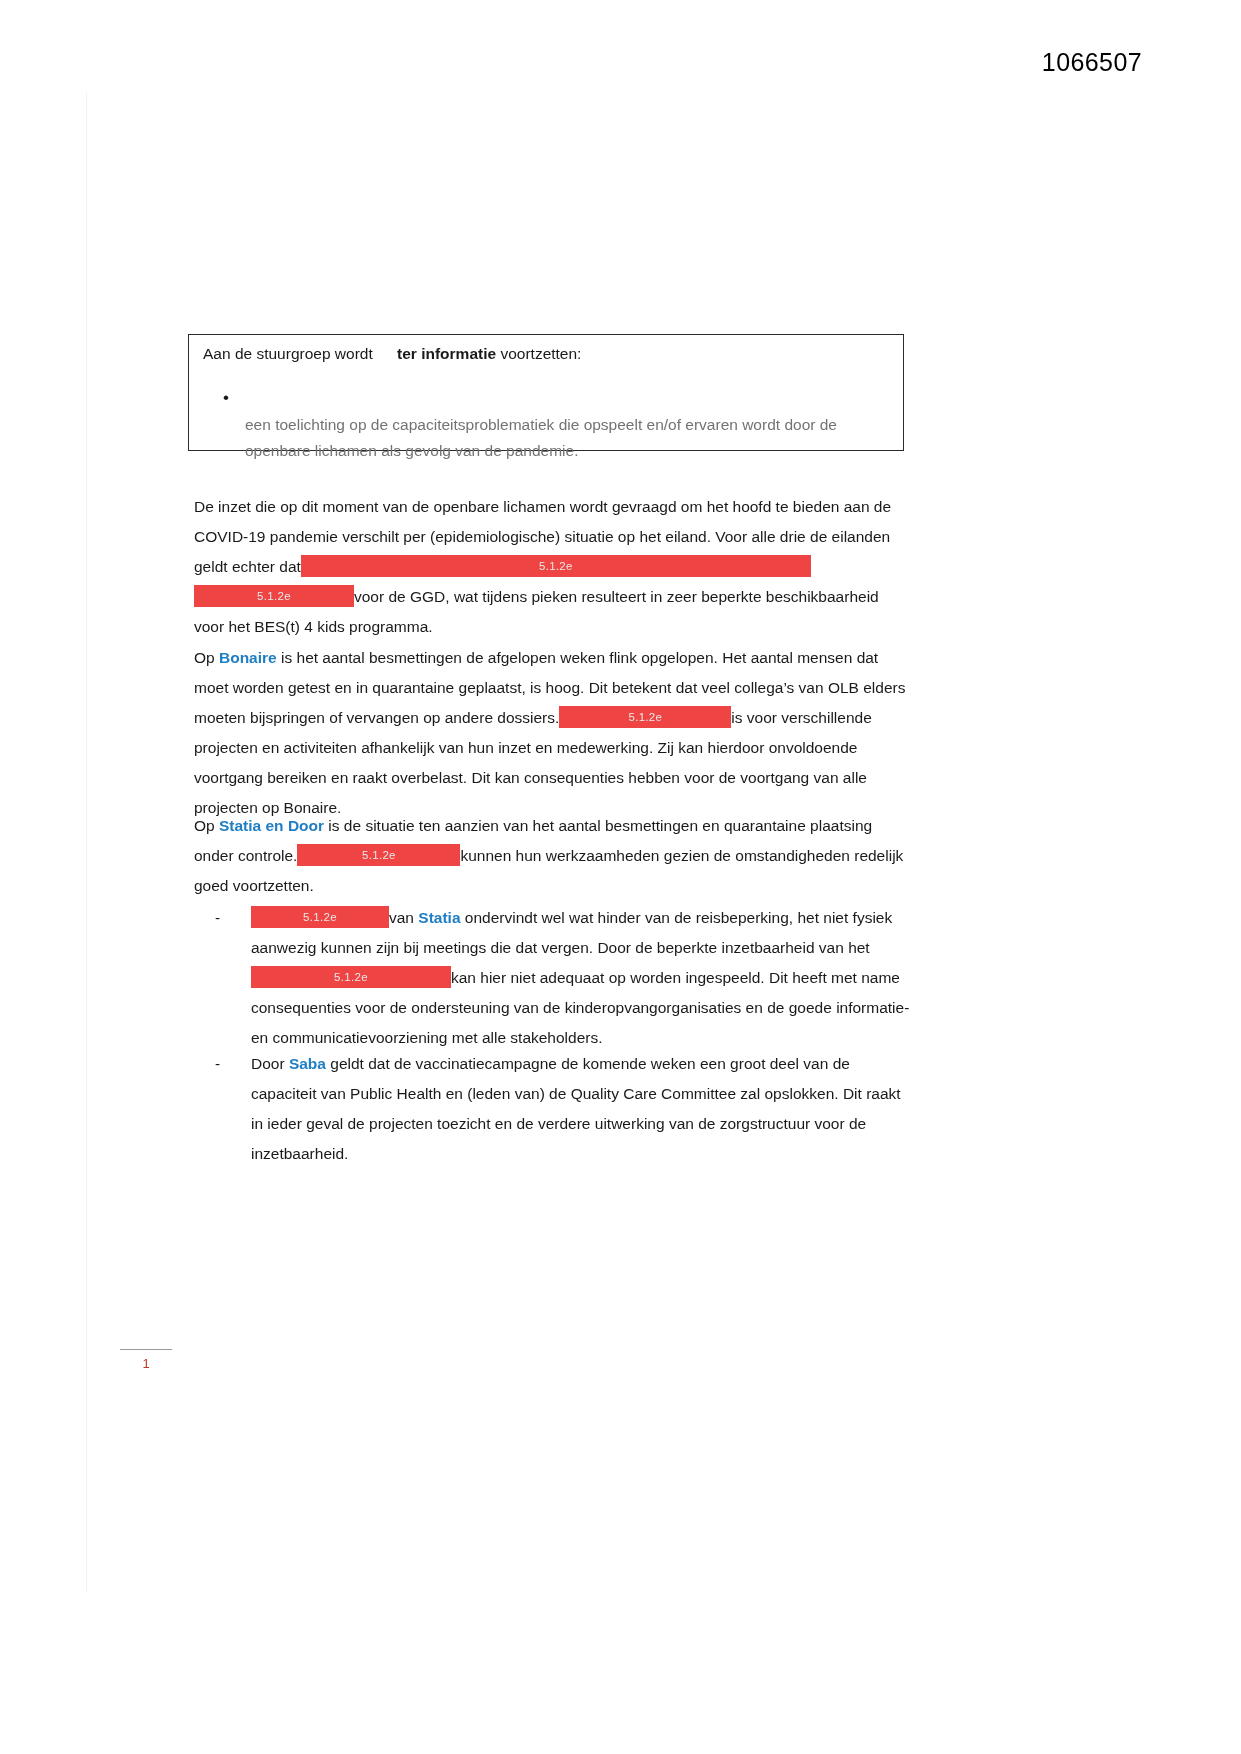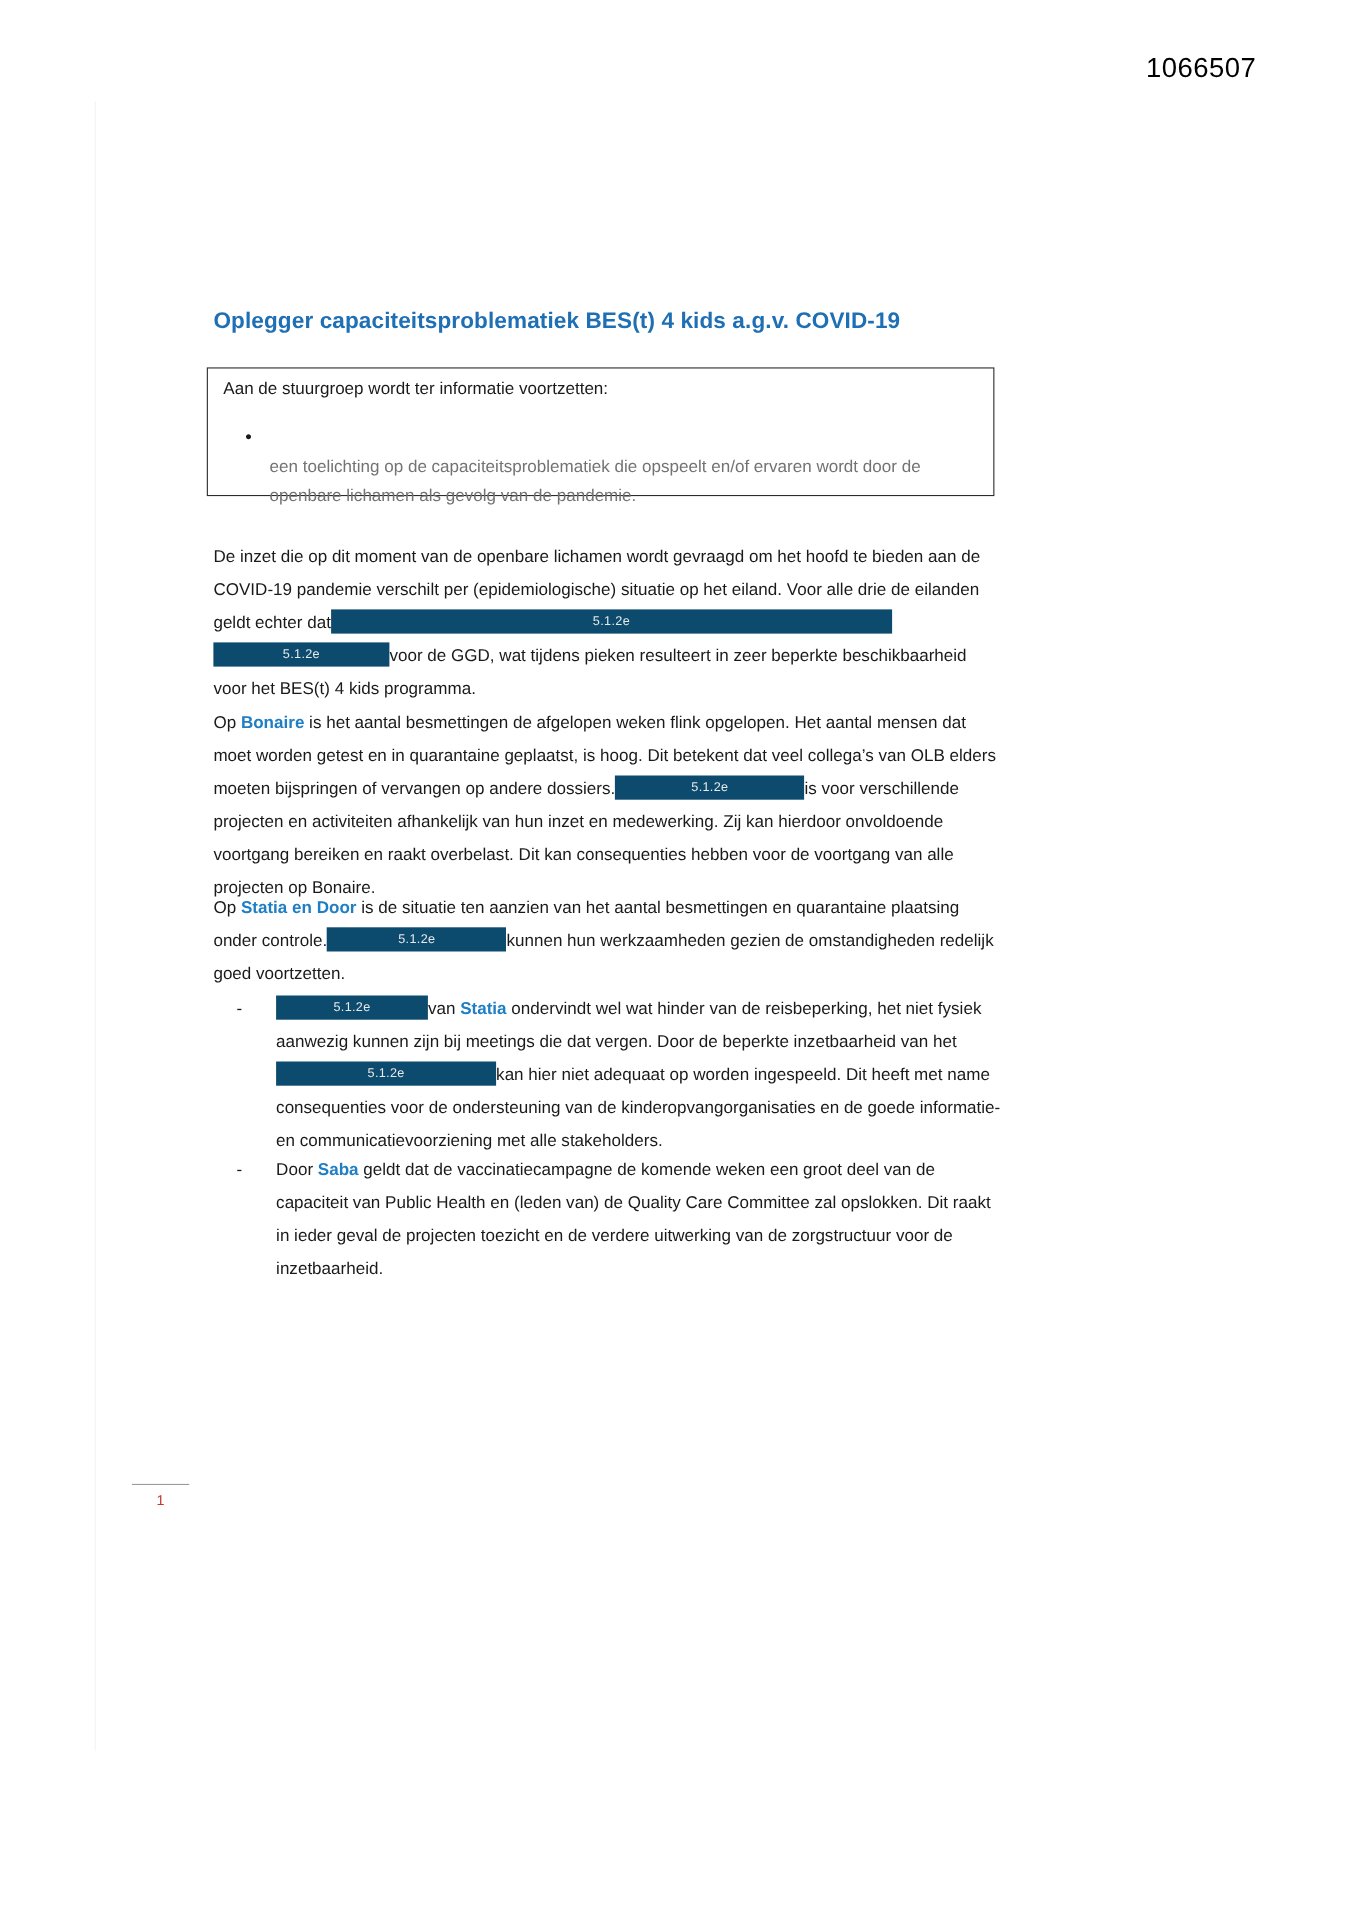--- a/index.html
+++ b/index.html
@@ -98,21 +98,21 @@
     box-sizing: border-box;
   }
   .info-lead {
     position: absolute;
     left: 14px;
     top: 10px;
     font-size: 15.5px;
     color: #1a1a1a;
     white-space: nowrap;
   }
-  .info-lead b { font-weight: normal; }
+  .info-lead b { font-weight: bold; margin-left: 20px; }
   .info-bullet-row {
     position: absolute;
     left: 30px;
     top: 50px;
     width: 670px;
     display: flex;
     align-items: flex-start;
   }
   .bullet-dot {
     width: 26px;
@@ -173,21 +173,21 @@
   }
 
   .place {
     color: #1f7ec4;
     font-weight: bold;
   }
 
   
   .redact {
     display: inline-block;
-    background: #0c4a6e;
+    background: #ef4444;
     color: #e8e8e8;
     font-size: 11.5px;
     text-align: center;
     vertical-align: middle;
     line-height: 22px;
     height: 22px;
     letter-spacing: 0.3px;
     position: relative;
     top: -2px;
     font-family: "Liberation Sans", sans-serif;
@@ -221,21 +221,20 @@
 </head>
 <body>
 
 <div class="page">
 
   <div class="scan-edge"></div>
 
   <div class="doc-number">1066507</div>
 
 
-  <div class="doc-title">Oplegger capaciteitsproblematiek BES(t) 4 kids a.g.v. COVID-19</div>
 
   <div class="info-box">
     <div class="info-lead">
       <span>Aan de stuurgroep wordt </span><b>ter informatie</b><span> voortzetten:</span>
     </div>
     <div class="info-bullet-row">
       <span class="bullet-dot">•</span>
       <span class="info-bullet-text">een toelichting op de capaciteitsproblematiek die opspeelt en/of ervaren wordt door de openbare lichamen als gevolg van de pandemie.</span>
     </div>
   </div>

